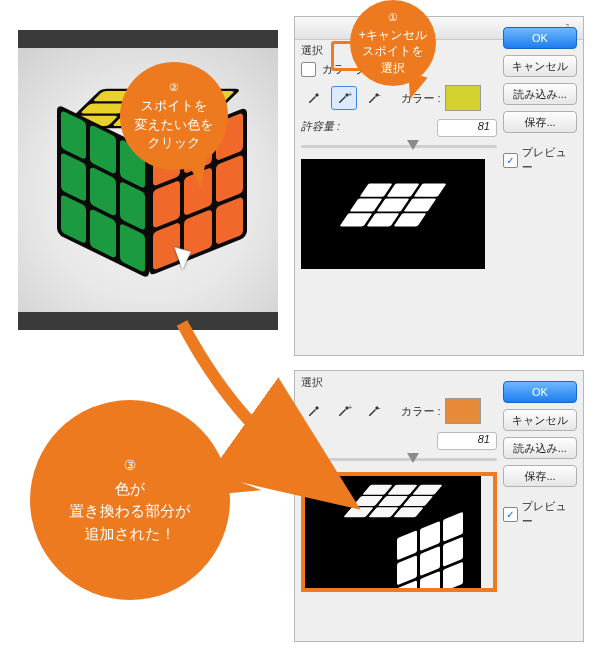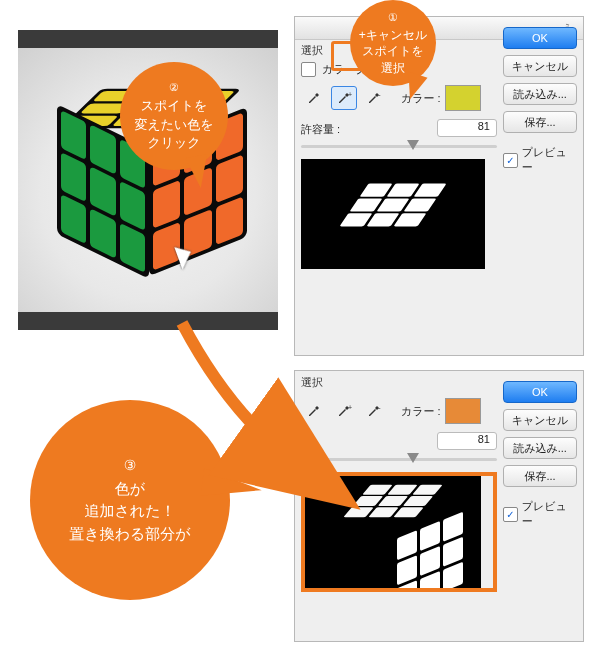--- a/index.html
+++ b/index.html
@@ -41,21 +41,21 @@
   .row{display:flex;align-items:center;gap:6px;margin:4px 0;}
   .cb{width:13px;height:13px;border:1px solid #888;background:#fff;border-radius:2px;display:inline-block;flex:none;}
   .eyerow{display:flex;align-items:center;gap:4px;margin:8px 0;}
   .eye{width:24px;height:22px;border:1px solid transparent;border-radius:3px;display:flex;align-items:center;justify-content:center;position:relative;}
   .eye.sel{border-color:#3a86e4;background:#dcebfb;}
   .eye svg{width:16px;height:16px;}
   .colorlabel{margin-left:10px;}
   .swatch{width:34px;height:24px;border:1px solid #999;}
   .sw-yellow{background:#d4d22f;}
   .sw-orange{background:#e78a37;}
-  .tolrow{display:flex;align-items:flex-end;gap:15px;margin:6px 0 2px 0;}
+  .tolrow{display:flex;align-items:flex-start;gap:15px;margin:6px 0 2px 0;font-style:italic;}
   .tolinput{width:60px;height:18px;border:1px solid #bbb;background:#fff;border-radius:3px;text-align:right;padding:0 6px;font-size:11px;box-sizing:border-box;}
   .slider{position:relative;height:14px;margin:2px 0 6px 0;}
   .slider:before{content:"";position:absolute;left:0;right:0;top:6px;height:3px;background:#cfcfcf;border-radius:2px;}
   .slider .thumb{position:absolute;top:1px;width:0;height:0;border-left:6px solid transparent;border-right:6px solid transparent;border-top:10px solid #8a8a8a;}
   
   .preview{background:#000;margin:4px 0;}
   .pv1{width:184px;height:110px;position:relative;overflow:hidden;}
   .pv1 .grid3{position:absolute;left:50%;top:42%;transform:translate(-50%,-50%) skewX(-34deg) scaleY(.55);display:grid;grid-template-columns:repeat(3,24px);grid-template-rows:repeat(3,24px);gap:3px;}
   .pv1 .grid3 div{background:#fff;border-radius:2px;}
   .pv2wrap{border:4px solid #ef7a20;margin:4px 0;}
@@ -295,18 +295,18 @@
     <span class="num">②</span>
     <span>スポイトを</span>
     <span>変えたい色を</span>
     <span>クリック</span>
     <span class="tail"></span>
   </div>
 
   <div class="callout call-lg call3">
     <span class="num" style="font-size:14px;">③</span>
     <span>色が</span>
+    <span>置き換わる部分が</span>
     <span>追加された！</span>
-    <span>置き換わる部分が</span>
     <span class="tail"></span>
   </div>
 
 </div>
 
 </body></html>

